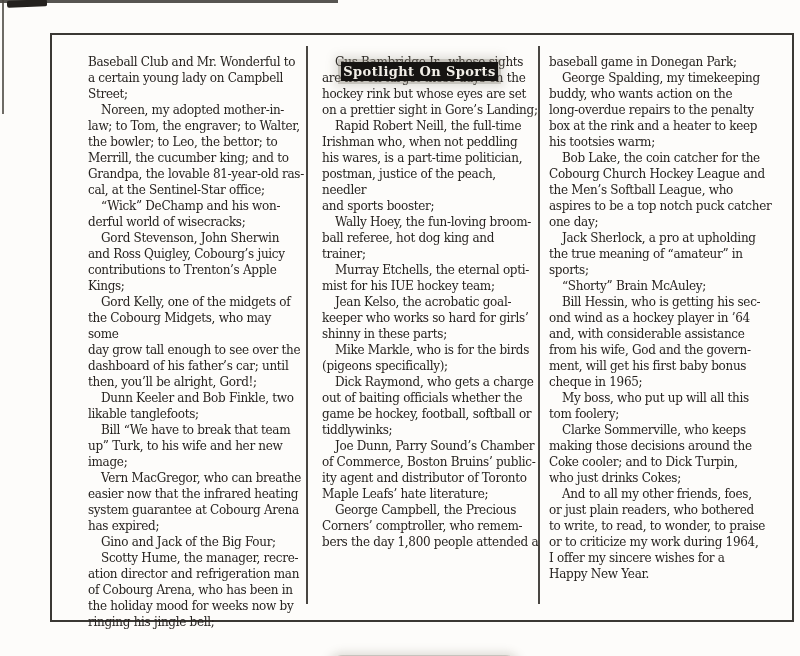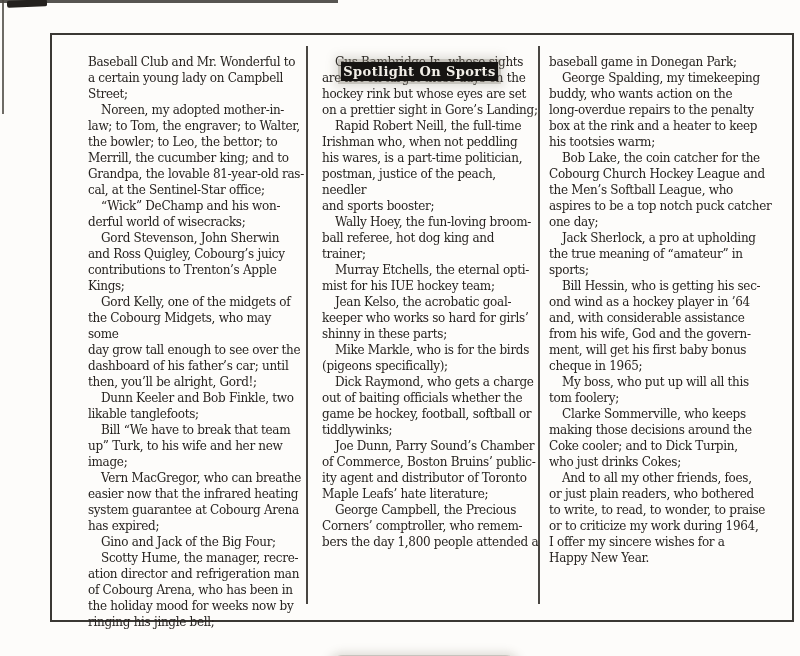--- a/index.html
+++ b/index.html
@@ -170,20 +170,21 @@
 box at the rink and a heater to keep
 his tootsies warm;</p>
       <p class="para indent">Bob Lake, the coin catcher for the
 Cobourg Church Hockey League and
 the Men’s Softball League, who
 aspires to be a top notch puck catcher
 one day;</p>
       <p class="para indent">Jack Sherlock, a pro at upholding
 the true meaning of “amateur” in
 sports;</p>
+      <p class="para indent">“Shorty” Brain McAuley;</p>
       <p class="para indent">Bill Hessin, who is getting his sec-
 ond wind as a hockey player in ’64
 and, with considerable assistance
 from his wife, God and the govern-
 ment, will get his first baby bonus
 cheque in 1965;</p>
       <p class="para indent">My boss, who put up will all this
 tom foolery;</p>
       <p class="para indent">Clarke Sommerville, who keeps
 making those decisions around the

